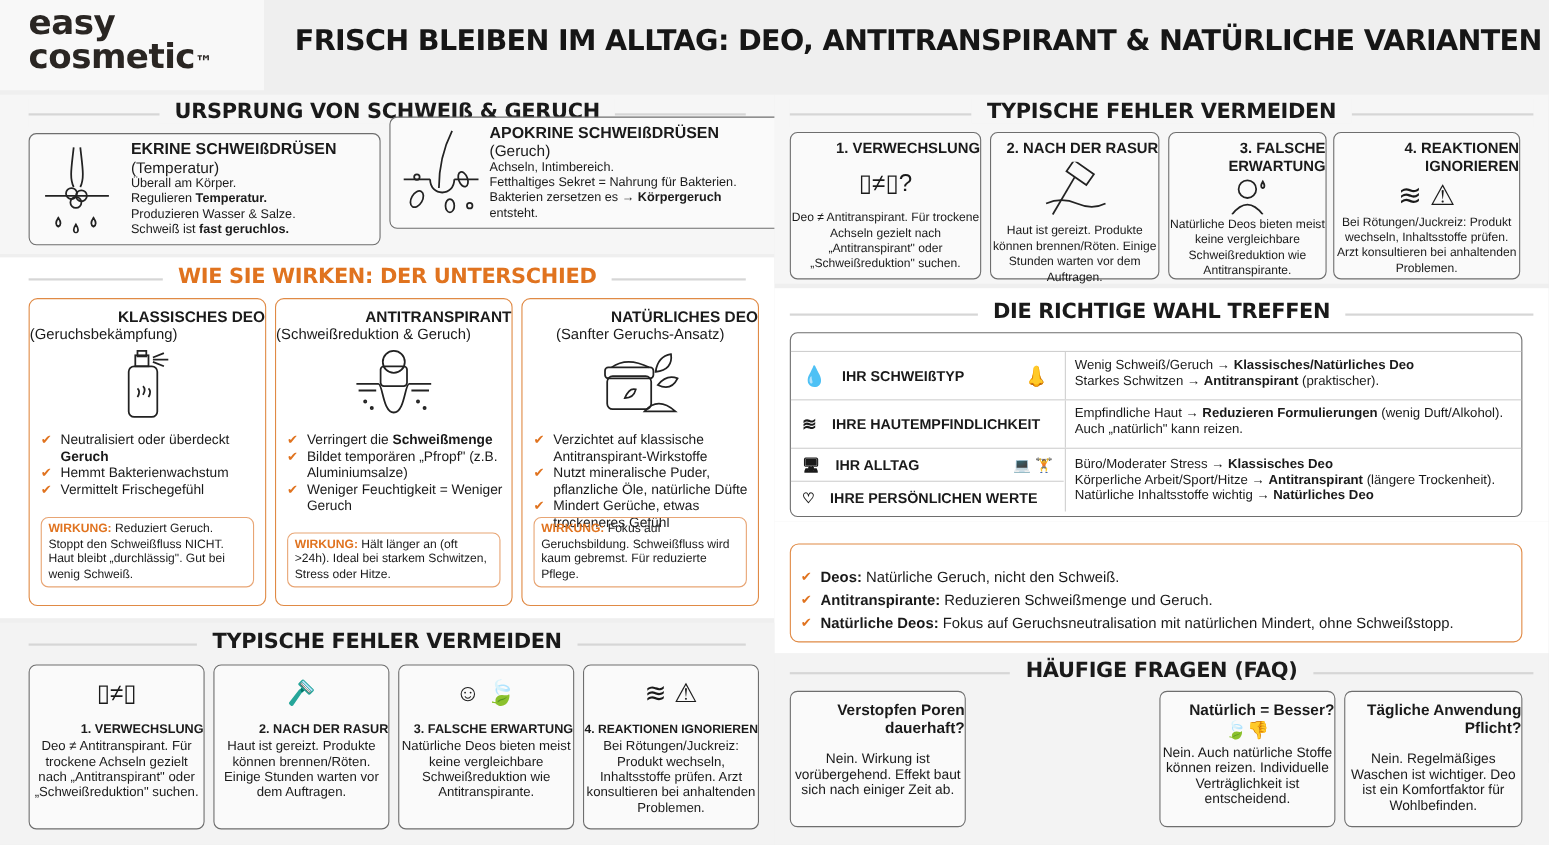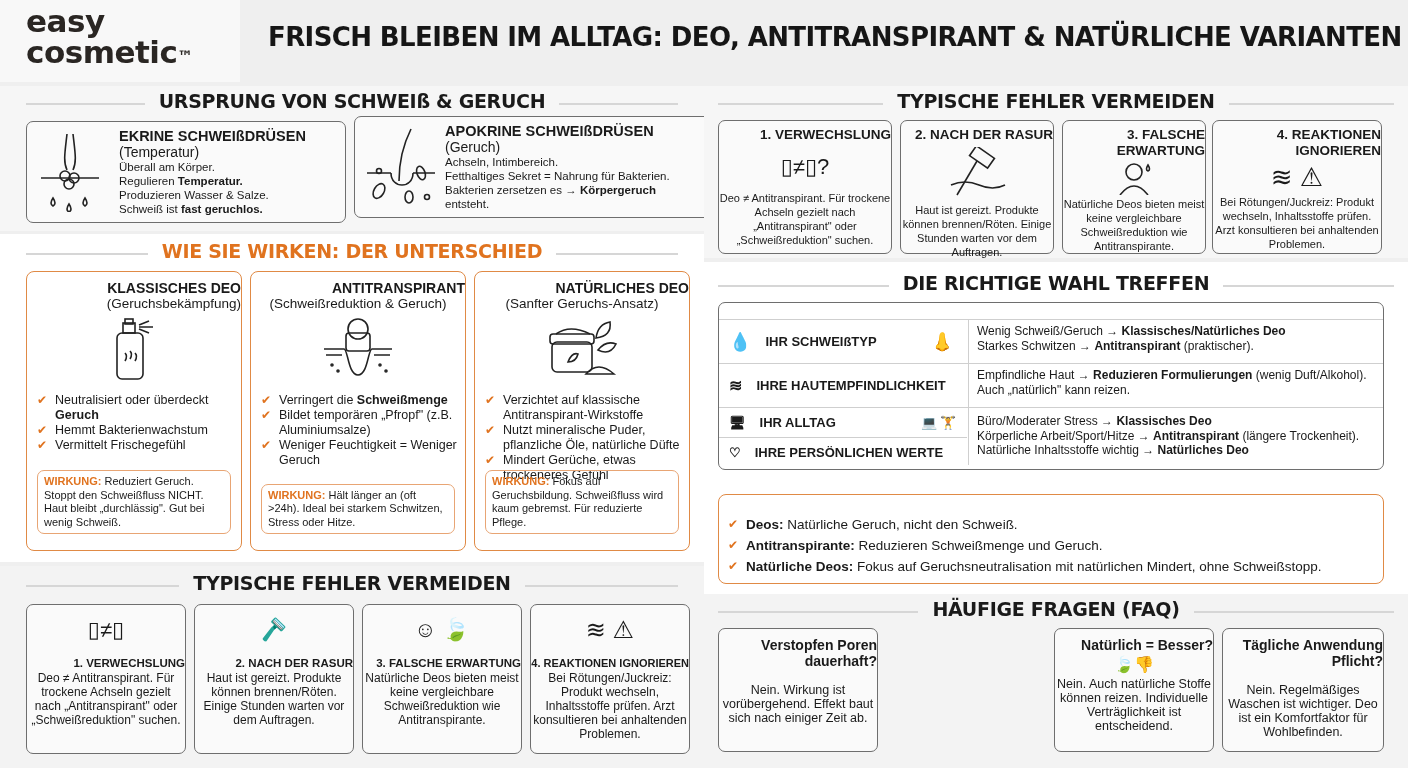--- a/index.html
+++ b/index.html
@@ -56,21 +56,21 @@
       <div style="font-weight:bold;font-size:14.5px">EKRINE SCHWEIßDRÜSEN</div>
       <div style="font-size:14px">(Temperatur)</div>
       <div style="font-size:11.5px;line-height:14px">
         <div>Überall am Körper.</div>
         <div>Regulieren <b>Temperatur.</b></div>
         <div>Produzieren Wasser &amp; Salze.</div>
         <div>Schweiß ist <b>fast geruchlos.</b></div>
       </div>
     </div>
   </div>
-  <div class="card" style="left:354px;top:30px;width:396px;height:102px">
+  <div class="card" style="left:354px;top:20px;width:396px;height:102px">
     <div class="icon" style="position:absolute;left:8px;top:10px;width:75px;height:80px">
       <svg width="72" height="80" viewBox="0 0 72 80" fill="none" stroke="#222" stroke-width="1.6">
           <path d="M2 46 H26 M48 46 H70"></path>
           <path d="M26 46 C26 62 48 62 48 46"></path>
           <path d="M34 54 C34 30 40 14 46 2"></path>
           <ellipse cx="14" cy="64" rx="5" ry="8" transform="rotate(30 14 64)"></ellipse>
           <ellipse cx="56" cy="46" rx="4" ry="7" transform="rotate(-20 56 46)"></ellipse>
           <ellipse cx="44" cy="70" rx="4" ry="6"></ellipse>
           <circle cx="14" cy="44" r="2.5"></circle>
           <circle cx="62" cy="70" r="2.5"></circle>
@@ -87,41 +87,41 @@
       </div>
     </div>
   </div>
 </div>
 
 <div class="panel" style="left:0;top:234px;width:704px;height:328px;background:#fff">
   <div class="sec-head" style="margin:6px 26px 0;background:#fff"><span class="orange">WIE SIE WIRKEN: DER UNTERSCHIED</span></div>
 
   <div class="ocard" style="left:26px;top:37px;width:216px;height:280px">
     <div class="card-title" style="margin-top:8px;font-size:14px">KLASSISCHES DEO</div>
-    <div style="text-align:right;font-size:13.5px">(Geruchsbekämpfung)</div>
+    <div style="text-align:left;font-size:13.5px">(Geruchsbekämpfung)</div>
     <div class="icon" style="height:70px;margin-top:2px">
       <svg width="50" height="66" viewBox="0 0 50 66" fill="none" stroke="#222" stroke-width="1.6">
           <rect x="8" y="18" width="26" height="46" rx="5"></rect>
           <rect x="14" y="8" width="12" height="10"></rect>
           <rect x="16" y="4" width="8" height="5"></rect>
           <path d="M30 10 L40 6 M30 12 L44 12 M30 14 L40 18"></path>
           <path d="M16 38 q3 3 0 8 M21 36 q3 3 0 8 M26 38 q3 3 0 8"></path>
         </svg>
     </div>
     <ul class="checks" style="margin:10px 8px 0">
       <li>Neutralisiert oder überdeckt <b>Geruch</b></li>
       <li>Hemmt Bakterienwachstum</li>
       <li>Vermittelt Frischegefühl</li>
     </ul>
     <div class="wirkung"><b class="orange">WIRKUNG:</b> <span>Reduziert Geruch. Stoppt den Schweißfluss NICHT. Haut bleibt „durchlässig". Gut bei wenig Schweiß.</span></div>
   </div>
 
   <div class="ocard" style="left:250px;top:37px;width:216px;height:280px">
     <div class="card-title" style="margin-top:8px;font-size:14px">ANTITRANSPIRANT</div>
-    <div style="text-align:center;font-size:13.5px">(Schweißreduktion &amp; Geruch)</div>
+    <div style="text-align:left;font-size:13.5px">(Schweißreduktion &amp; Geruch)</div>
     <div class="icon" style="height:70px;margin-top:2px">
       <svg width="72" height="66" viewBox="0 0 72 66" fill="none" stroke="#222" stroke-width="1.6">
           <circle cx="36" cy="14" r="10"></circle>
           <rect x="24" y="18" width="24" height="18" rx="3"></rect>
           <path d="M2 34 H22 C26 34 26 60 36 60 C46 60 46 34 50 34 H70"></path>
           <path d="M4 40 H20 M52 40 H68"></path>
           <circle cx="10" cy="50" r="1"></circle>
           <circle cx="16" cy="56" r="1"></circle>
           <circle cx="58" cy="50" r="1"></circle>
           <circle cx="64" cy="56" r="1"></circle>

